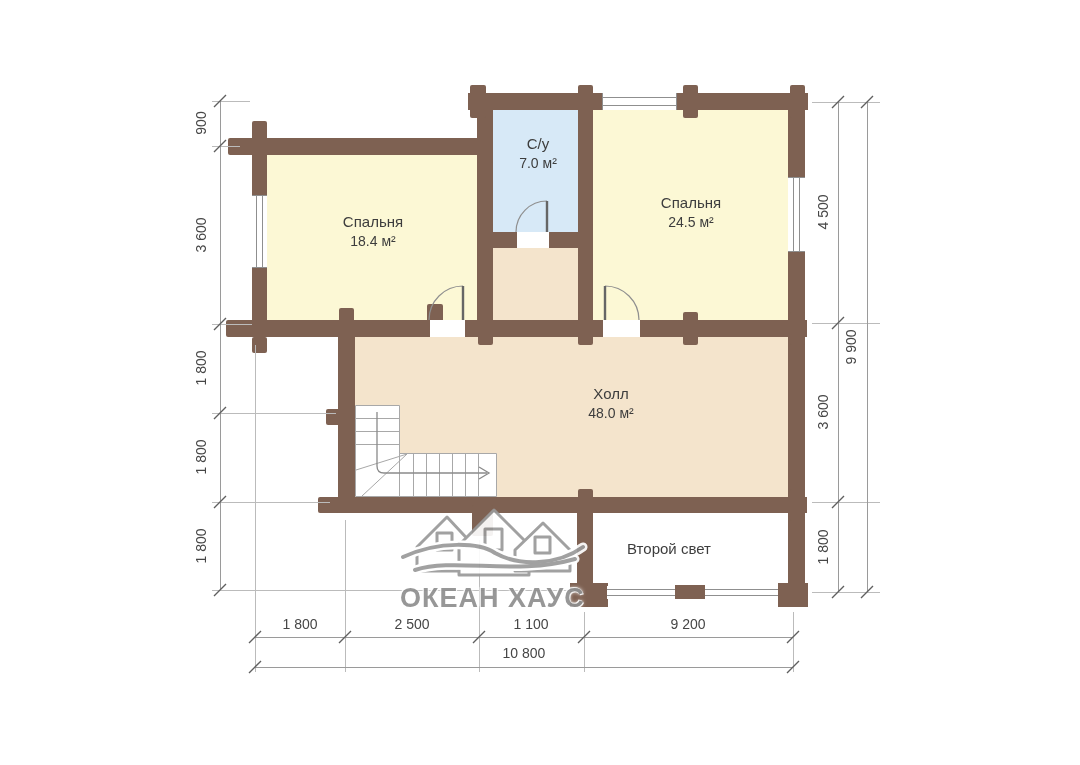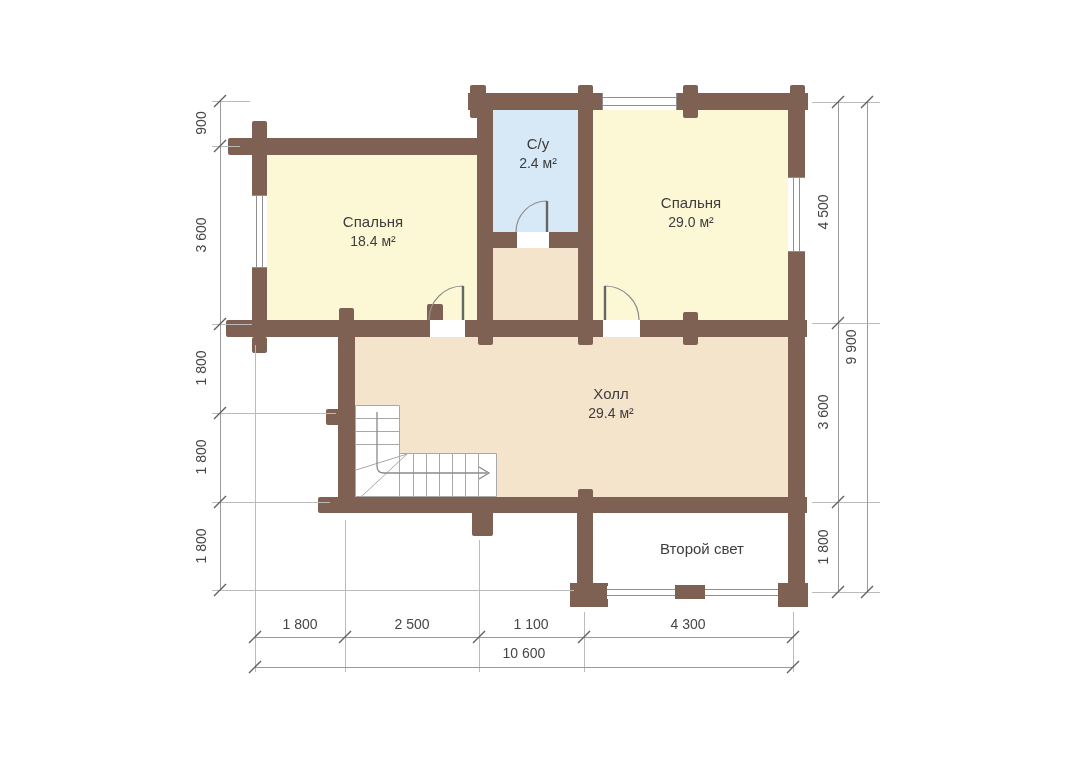--- a/index.html
+++ b/index.html
@@ -145,45 +145,66 @@
       <path d="M249 673 L261 661 M787 673 L799 661"></path>
     </g>
   </svg>
 
   <div class="room-label" style="left:373px;top:231px">
     <div>Спальня</div>
     <div class="area">18.4 м²</div>
   </div>
   <div class="room-label" style="left:538px;top:153px">
     <div>С/у</div>
-    <div class="area">2.4 м²</div>
+    <div class="area">7.0 м²</div>
   </div>
   <div class="room-label" style="left:691px;top:212px">
     <div>Спальня</div>
-    <div class="area">29.0 м²</div>
+    <div class="area">24.5 м²</div>
   </div>
   <div class="room-label" style="left:611px;top:403px">
     <div>Холл</div>
-    <div class="area">29.4 м²</div>
-  </div>
-  <div class="room-label" style="left:702px;top:549px">
+    <div class="area">48.0 м²</div>
+  </div>
+  <div class="room-label" style="left:669px;top:549px">
     <div>Второй свет</div>
   </div>
 
   <div class="dim-label dim-v" style="left:201px;top:123px">900</div>
   <div class="dim-label dim-v" style="left:201px;top:235px">3 600</div>
   <div class="dim-label dim-v" style="left:201px;top:368px">1 800</div>
   <div class="dim-label dim-v" style="left:201px;top:457px">1 800</div>
   <div class="dim-label dim-v" style="left:201px;top:546px">1 800</div>
 
   <div class="dim-label dim-v" style="left:823px;top:212px">4 500</div>
   <div class="dim-label dim-v" style="left:823px;top:412px">3 600</div>
   <div class="dim-label dim-v" style="left:823px;top:547px">1 800</div>
   <div class="dim-label dim-v" style="left:851px;top:347px">9 900</div>
 
   <div class="dim-label" style="left:300px;top:624px">1 800</div>
   <div class="dim-label" style="left:412px;top:624px">2 500</div>
   <div class="dim-label" style="left:531px;top:624px">1 100</div>
-  <div class="dim-label" style="left:688px;top:624px">4 300</div>
-  <div class="dim-label" style="left:524px;top:653px">10 600</div>
-
+  <div class="dim-label" style="left:688px;top:624px">9 200</div>
+  <div class="dim-label" style="left:524px;top:653px">10 800</div>
+
+  <div class="logo">
+    <svg width="195" height="86" viewBox="0 0 195 86">
+      <g fill="#fff" stroke="#9a9a9a" stroke-width="3" stroke-linejoin="round">
+        <path d="M22 50 L52 20 L80 50 V74 H22 Z"></path>
+        <rect x="42" y="36" width="15" height="17"></rect>
+        <path d="M64 48 L99 13 L134 48 V78 H64 Z"></path>
+        <rect x="90" y="32" width="17" height="21"></rect>
+        <path d="M120 53 L148 26 L175 53 V74 H120 Z"></path>
+        <rect x="140" y="40" width="15" height="16"></rect>
+      </g>
+      <g fill="none" stroke="#fff" stroke-width="9" stroke-linecap="round">
+        <path d="M8 60 C45 43, 85 46, 100 56 C125 70, 163 68, 188 50"></path>
+        <path d="M20 73 C60 60, 120 79, 180 62"></path>
+      </g>
+      <g fill="none" stroke="#9a9a9a" stroke-width="4" stroke-linecap="round">
+        <path d="M8 60 C45 43, 85 46, 100 56 C125 70, 163 68, 188 50"></path>
+        <path d="M20 73 C60 60, 120 79, 180 62"></path>
+      </g>
+    </svg>
+    <div class="logo-text">ОКЕАН ХАУС</div>
+  </div>
 
 </div>
 
 </body></html>

